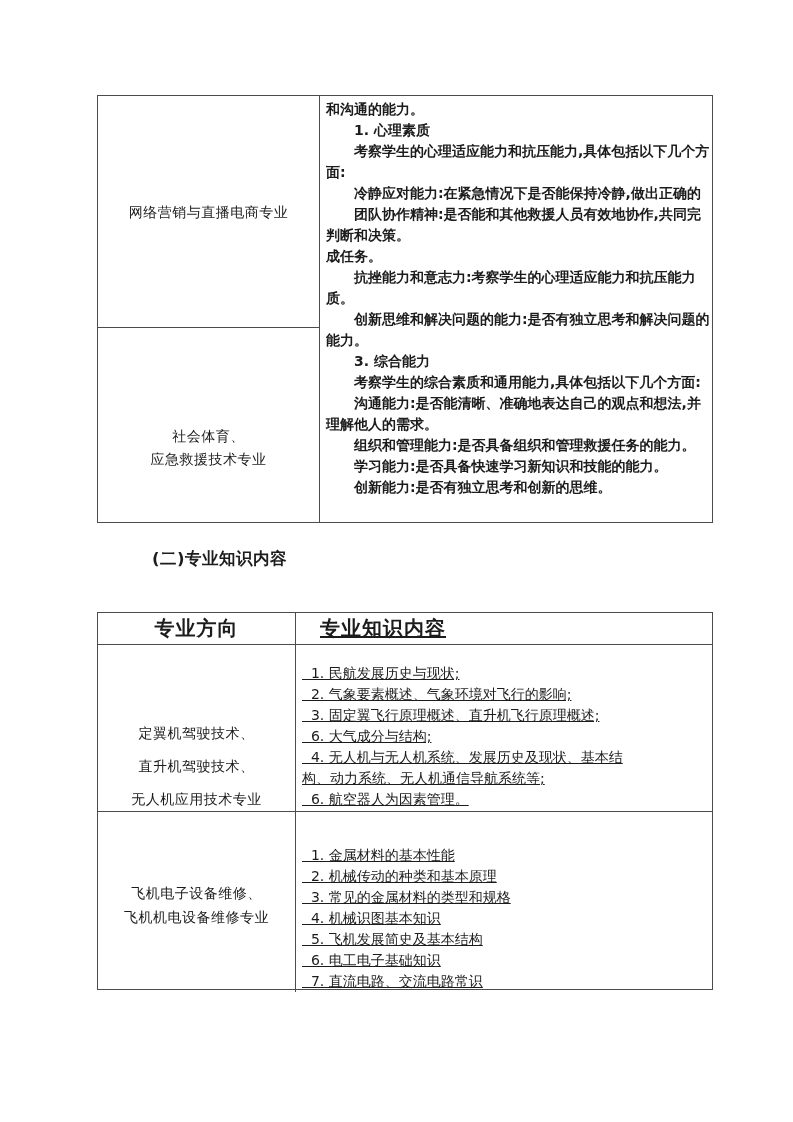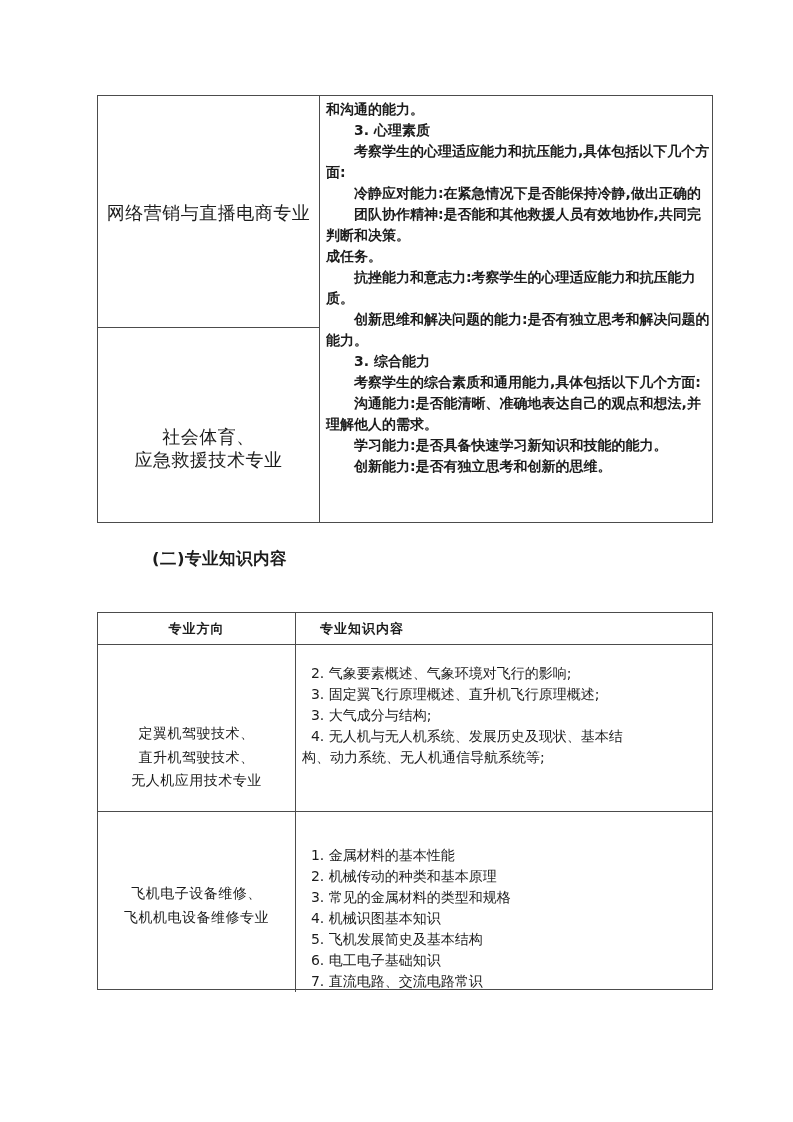--- a/index.html
+++ b/index.html
@@ -8,47 +8,47 @@
     font-family:"DejaVu Sans","Liberation Sans",sans-serif;color:#1c1c1c;
   }
   .line{white-space:pre;}
   
   .t1{
     position:absolute;left:97px;top:95px;width:616px;height:428px;
     border:1.5px solid #4c4c4c;display:flex;box-sizing:border-box;
   }
   .t1-left{width:222px;flex:0 0 222px;border-right:1.5px solid #4c4c4c;display:flex;flex-direction:column;box-sizing:border-box;}
   .t1-cell{display:flex;flex-direction:column;align-items:center;box-sizing:border-box;
-    font-size:18px;line-height:23px;text-align:center;letter-spacing:0.5px;}
+    font-size:14px;line-height:23px;text-align:center;letter-spacing:0.5px;}
   .t1-cell-a{height:232px;border-bottom:1.5px solid #4c4c4c;padding-top:105px;}
   .t1-cell-b{flex:1;padding-top:97px;}
   .t1-right{flex:1;box-sizing:border-box;padding:3px 4px 0 6px;font-size:14px;line-height:21px;font-weight:bold;}
   
   .heading{
     position:absolute;left:152px;top:547px;font-size:16.5px;font-weight:bold;line-height:24px;
     letter-spacing:0.5px;
   }
   
   .t2{
     position:absolute;left:97px;top:612px;width:616px;height:378px;
     border:1.5px solid #4c4c4c;display:flex;flex-direction:column;box-sizing:border-box;
   }
   .t2-row{display:flex;box-sizing:border-box;}
   .t2-row + .t2-row{border-top:1.5px solid #4c4c4c;}
   .t2-header{height:31px;flex:0 0 31px;}
   .t2-r1{height:167px;flex:0 0 167px;}
   .t2-r2{flex:1;}
   .t2-cl{width:198px;flex:0 0 198px;border-right:1.5px solid #4c4c4c;box-sizing:border-box;}
-  .t2-cr{flex:1;box-sizing:border-box;}
-  .t2-th{font-size:13px;font-weight:bold;display:flex;align-items:center;letter-spacing:1px;}
+  .t2-cr{flex:1;box-sizing:border-box;text-decoration:underline;}
+  .t2-th{font-size:20px;font-weight:bold;display:flex;align-items:center;letter-spacing:1px;}
   .t2-th-dir{justify-content:center;}
   .t2-th-content{padding-left:24px;}
   .t2-dir{display:flex;flex-direction:column;align-items:center;text-align:center;
     font-size:14px;line-height:23.5px;letter-spacing:0.5px;}
-  .t2-r1 .t2-dir{padding-top:77px;}
+  .t2-r1 .t2-dir{padding-top:77px;justify-content:space-between;}
   .t2-r2 .t2-dir{padding-top:70px;}
   .t2-content{font-size:14px;line-height:21px;padding-left:6px;padding-right:4px;}
   .t2-r1 .t2-content{padding-top:18px;}
   .t2-r2 .t2-content{padding-top:33px;}
 </style>
 </head>
 <body>
 
 <div>
 
@@ -57,59 +57,62 @@
       <div class="t1-cell t1-cell-a">
           <div class="line">网络营销与直播电商专业</div>
         </div>
       <div class="t1-cell t1-cell-b">
           <div class="line">社会体育、</div>
           <div class="line">应急救援技术专业</div>
         </div>
     </div>
     <div class="t1-right">
         <div class="line">和沟通的能力。</div>
-        <div class="line">　　3. 心理素质</div>
+        <div class="line">　　1. 心理素质</div>
         <div class="line">　　考察学生的心理适应能力和抗压能力,具体包括以下几个方</div>
         <div class="line">面:</div>
         <div class="line">　　冷静应对能力:在紧急情况下是否能保持冷静,做出正确的</div>
         <div class="line">　　团队协作精神:是否能和其他救援人员有效地协作,共同完</div>
         <div class="line">判断和决策。</div>
         <div class="line">成任务。</div>
         <div class="line">　　抗挫能力和意志力:考察学生的心理适应能力和抗压能力</div>
         <div class="line">质。</div>
         <div class="line">　　创新思维和解决问题的能力:是否有独立思考和解决问题的</div>
         <div class="line">能力。</div>
         <div class="line">　　3. 综合能力</div>
         <div class="line">　　考察学生的综合素质和通用能力,具体包括以下几个方面:</div>
         <div class="line">　　沟通能力:是否能清晰、准确地表达自己的观点和想法,并</div>
         <div class="line">理解他人的需求。</div>
+        <div class="line">　　组织和管理能力:是否具备组织和管理救援任务的能力。</div>
         <div class="line">　　学习能力:是否具备快速学习新知识和技能的能力。</div>
         <div class="line">　　创新能力:是否有独立思考和创新的思维。</div>
       </div>
   </div>
 
   <div class="heading">(二)专业知识内容</div>
 
   <div class="t2">
     <div class="t2-row t2-header">
       <div class="t2-cl t2-th t2-th-dir">专业方向</div>
       <div class="t2-cr t2-th t2-th-content">专业知识内容</div>
     </div>
     <div class="t2-row t2-r1">
       <div class="t2-cl t2-dir">
           <div class="line">定翼机驾驶技术、</div>
           <div class="line">直升机驾驶技术、</div>
           <div class="line">无人机应用技术专业</div>
         </div>
       <div class="t2-cr t2-content">
+          <div class="line">  1. 民航发展历史与现状;</div>
           <div class="line">  2. 气象要素概述、气象环境对飞行的影响;</div>
           <div class="line">  3. 固定翼飞行原理概述、直升机飞行原理概述;</div>
-          <div class="line">  3. 大气成分与结构;</div>
+          <div class="line">  6. 大气成分与结构;</div>
           <div class="line">  4. 无人机与无人机系统、发展历史及现状、基本结</div>
           <div class="line">构、动力系统、无人机通信导航系统等;</div>
+          <div class="line">  6. 航空器人为因素管理。</div>
         </div>
     </div>
     <div class="t2-row t2-r2">
       <div class="t2-cl t2-dir">
           <div class="line">飞机电子设备维修、</div>
           <div class="line">飞机机电设备维修专业</div>
         </div>
       <div class="t2-cr t2-content">
           <div class="line">  1. 金属材料的基本性能</div>
           <div class="line">  2. 机械传动的种类和基本原理</div>

